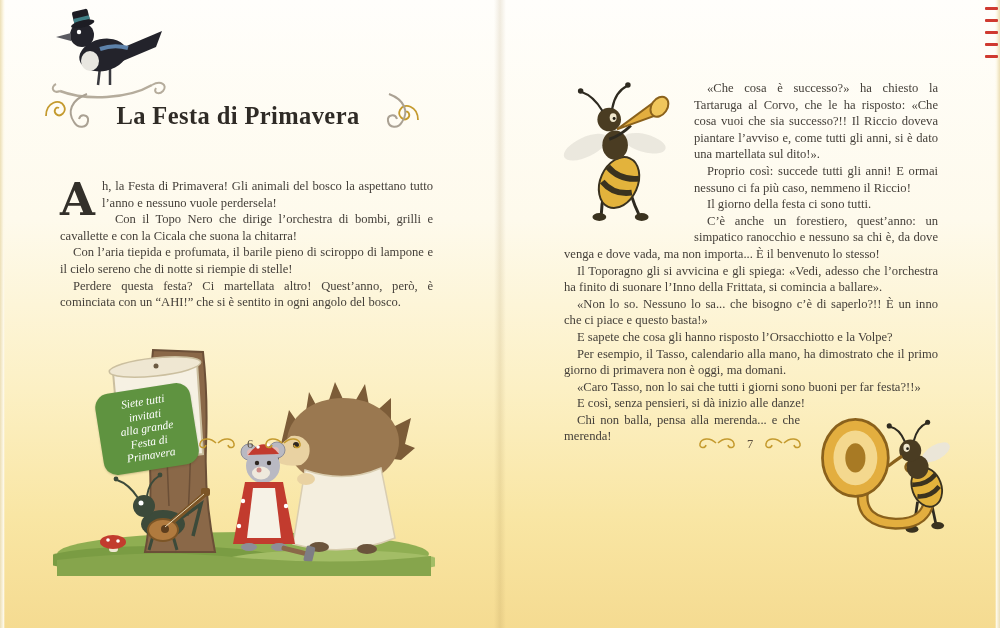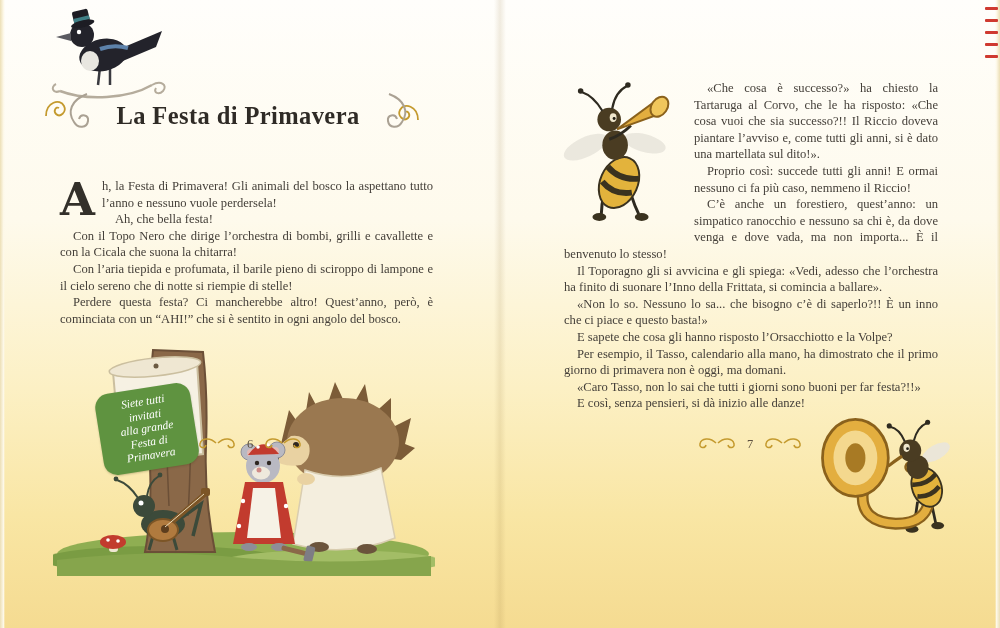--- a/index.html
+++ b/index.html
@@ -110,24 +110,23 @@
       <h1 class="chapter-title">La Festa di Primavera</h1>
       <span>
         <svg width="26" height="44" viewBox="0 0 26 44">
             <path d="M4 2 C20 8 24 20 17 30 C13 37 4 36 3 29 C2 23 10 21 12 27" fill="none" stroke="#aaa193" stroke-width="2"></path>
           </svg>
       </span>
     </div>
 
     <div class="copy left-copy">
       <p class="noindent"><span class="dropcap">A</span><span>h, la Festa di Primavera! Gli animali del bosco la aspettano tutto l’anno e nessuno vuole perdersela!</span></p>
-      <p>Ah, che bella festa!</p>
       <p>Con il Topo Nero che dirige l’orchestra di bombi, grilli e cavallette e con la Cicala che suona la chitarra!</p>
       <p>Con l’aria tiepida e profumata, il barile pieno di sciroppo di lampone e il cielo sereno che di notte si riempie di stelle!</p>
-      <p>Perdere questa festa? Ci mancherebbe altro! Quest’anno, però, è cominciata con un “AHI!” che si è sentito in ogni angolo del bosco.</p>
+      <p>Perdere questa festa? Ci martellata altro! Quest’anno, però, è cominciata con un “AHI!” che si è sentito in ogni angolo del bosco.</p>
     </div>
 
     <div class="scene">
       <svg width="382" height="230" viewBox="0 0 382 230">
 
         <ellipse cx="190" cy="208" rx="186" ry="22" fill="#8fae52"></ellipse>
         <ellipse cx="110" cy="214" rx="120" ry="14" fill="#7a9c43"></ellipse>
         <ellipse cx="280" cy="216" rx="110" ry="12" fill="#a3bd66"></ellipse>
 
         <path d="M100 4 Q94 60 97 120 Q99 170 92 206 L162 206 Q151 150 153 100 Q155 50 150 6 Z" fill="#8a6848" stroke="#6b4f37" stroke-width="2"></path>
@@ -245,20 +244,21 @@
           <path d="M45 33 Q36 18 24 14" stroke="#2e2a20" stroke-width="2.2" fill="none"></path>
           <circle cx="23" cy="13" r="2.8" fill="#2e2a20"></circle>
           <path d="M55 31 Q58 14 70 8" stroke="#2e2a20" stroke-width="2.2" fill="none"></path>
           <circle cx="71" cy="7" r="2.8" fill="#2e2a20"></circle>
           <polygon points="60,52 98,24 104,36" fill="#e3ae3f" stroke="#8a611c" stroke-width="2"></polygon>
           <ellipse cx="103" cy="29" rx="8" ry="11" fill="#f0c65c" stroke="#8a611c" stroke-width="2" transform="rotate(35 103 29)"></ellipse>
         </svg>
       </div>
       <p>«Che cosa è successo?» ha chiesto la Tartaruga al Corvo, che le ha risposto: «Che cosa vuoi che sia successo?!! Il Riccio doveva piantare l’avviso e, come tutti gli anni, si è dato una martellata sul dito!».</p>
       <p>Proprio così: succede tutti gli anni! E ormai nessuno ci fa più caso, nemmeno il Riccio!</p>
+      <p>Il giorno della festa ci sono tutti.</p>
       <p>C’è anche un forestiero, quest’anno: un simpatico ranocchio e nessuno sa chi è, da dove venga e dove vada, ma non importa... È il benvenuto lo stesso!</p>
       <p>Il Toporagno gli si avvicina e gli spiega: «Vedi, adesso che l’orchestra ha finito di suonare l’Inno della Frittata, si comincia a ballare».</p>
       <p>«Non lo so. Nessuno lo sa... che bisogno c’è di saperlo?!! È un inno che ci piace e questo basta!»</p>
       <p>E sapete che cosa gli hanno risposto l’Orsacchiotto e la Volpe?</p>
       <p>Per esempio, il Tasso, calendario alla mano, ha dimostrato che il primo giorno di primavera non è oggi, ma domani.</p>
       <p>«Caro Tasso, non lo sai che tutti i giorni sono buoni per far festa?!!»</p>
       <p>E così, senza pensieri, si dà inizio alle danze!</p>
       <div class="bee-float">
         <svg width="150" height="128" viewBox="0 0 160 140">
           <path d="M120 96 L116 124 M134 92 L140 120" stroke="#2e2a20" stroke-width="3"></path>
@@ -279,20 +279,21 @@
           <circle cx="112" cy="40" r="12" fill="#4a3c22"></circle>
           <ellipse cx="108" cy="37" rx="3.5" ry="4.5" fill="#efe6cc"></ellipse>
           <circle cx="109" cy="38" r="1.5" fill="#1e1a12"></circle>
           <path d="M106 30 Q100 16 90 14" stroke="#2e2a20" stroke-width="2.2" fill="none"></path>
           <circle cx="89" cy="13" r="2.8" fill="#2e2a20"></circle>
           <path d="M116 29 Q120 14 130 10" stroke="#2e2a20" stroke-width="2.2" fill="none"></path>
           <circle cx="131" cy="9" r="2.8" fill="#2e2a20"></circle>
           <path d="M103 46 Q94 52 88 57" stroke="#8a611c" stroke-width="3.5" fill="none"></path>
         </svg>
       </div>
+      <p>Chi non balla, pensa alla merenda... e che merenda!</p>
     </div>
 
     <div class="pagefoot">
       <span>
         <svg width="40" height="12" viewBox="0 0 40 12">
             <path d="M19 6 C13 0 4 1 3 7 C2 11 8 12 9 8 M21 6 C27 0 36 1 37 7 C38 11 32 12 31 8" fill="none" stroke="#c49a2e" stroke-width="1.5"></path>
           </svg>
       </span>
       <span class="pagenum">7</span>
       <span>

